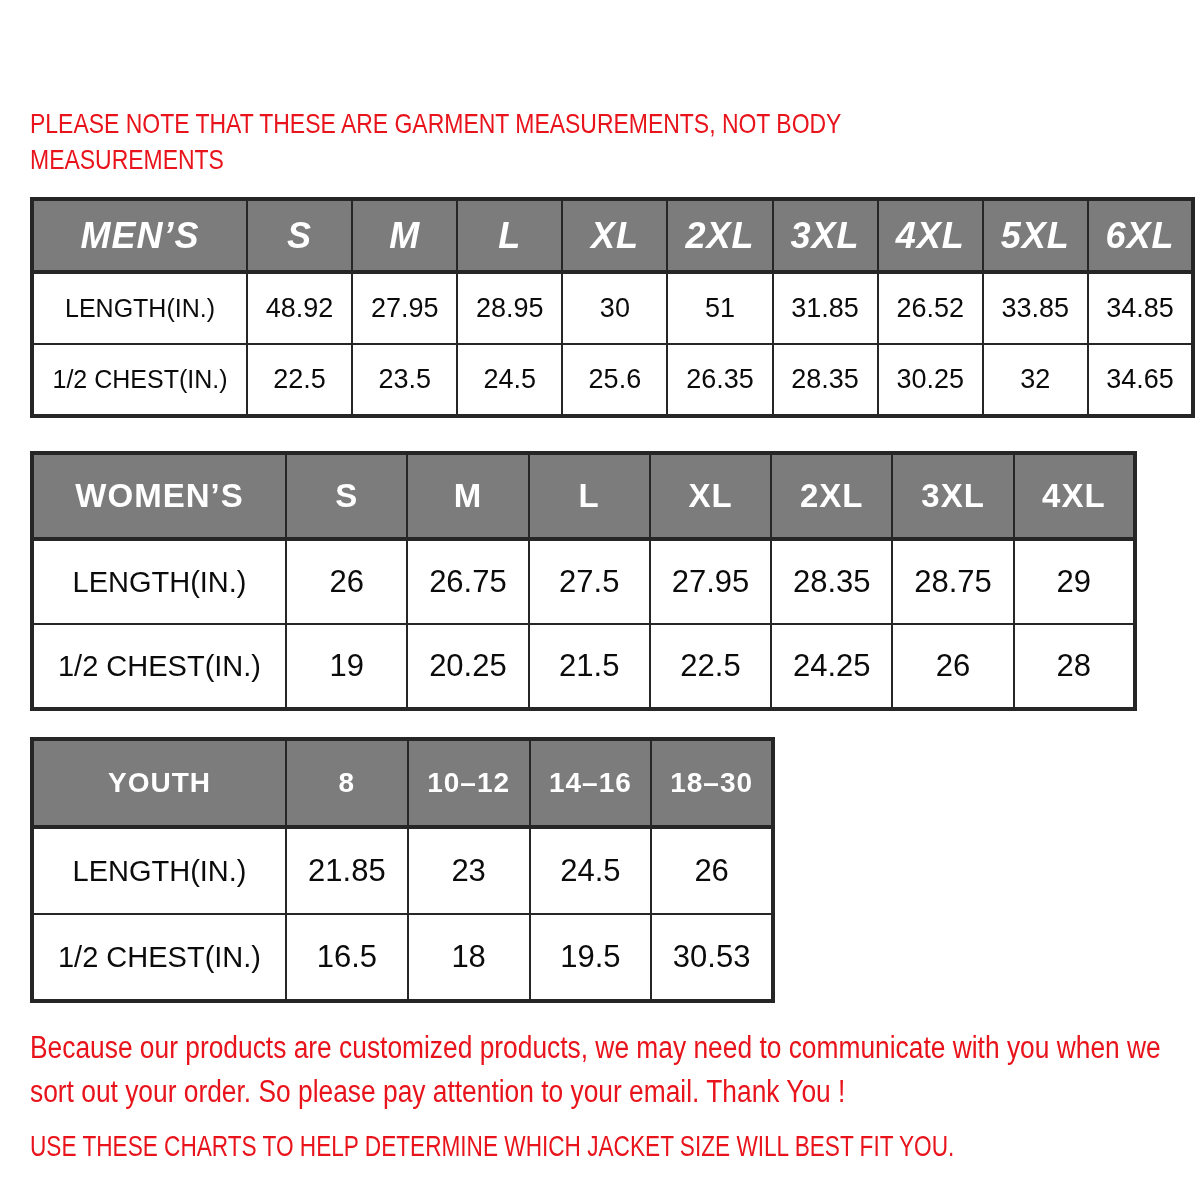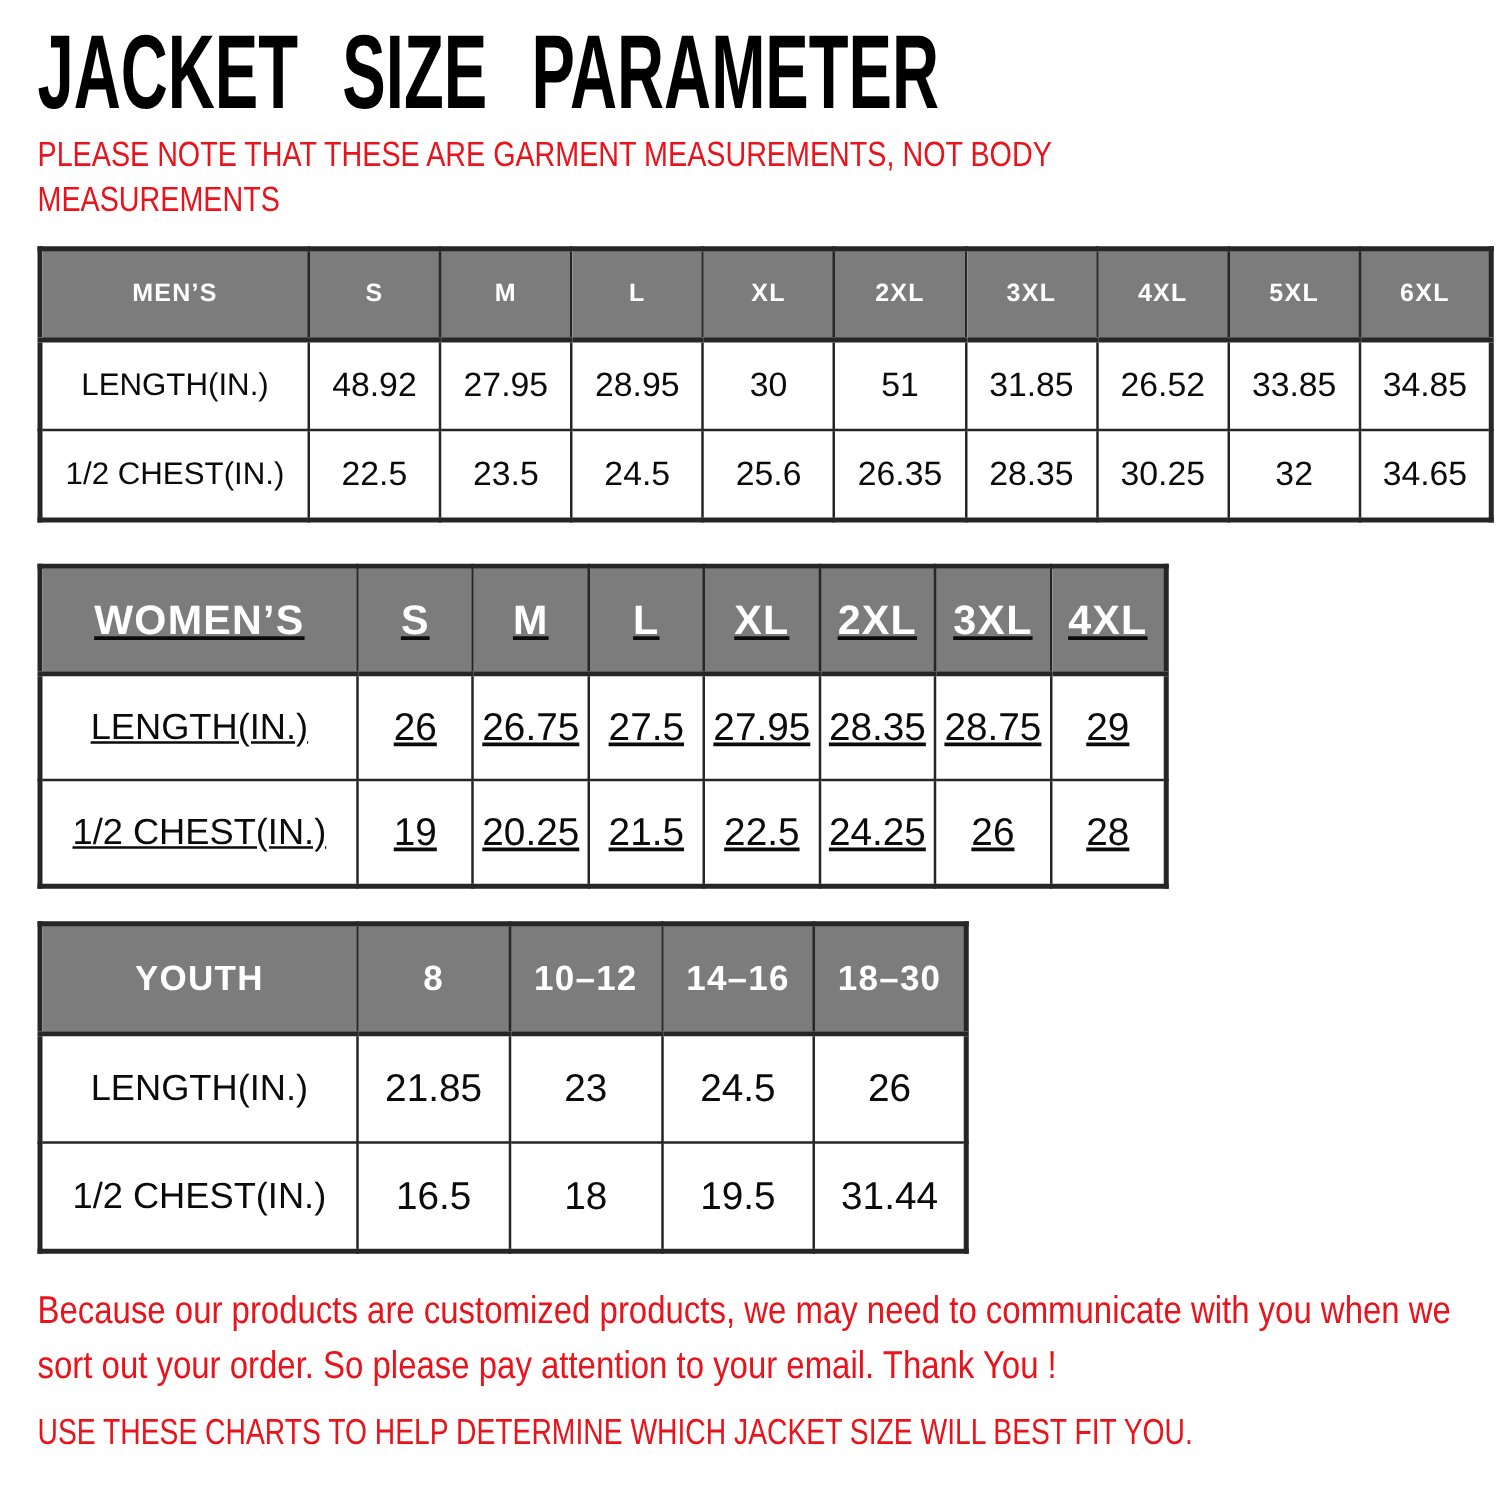--- a/index.html
+++ b/index.html
@@ -57,26 +57,26 @@
   .size-table thead th{
     background:var(--header-bg);
     color:var(--header-text);
     font-weight:700;letter-spacing:1px;
     border-bottom:4px solid var(--border);
   }
 
   .mens{left:30px;top:197px;width:1165px;}
   .mens thead tr{height:73px;}
   .mens tbody tr{height:72px;}
-  .mens thead th{font-size:20px;}
+  .mens thead th{font-size:36px;font-style:italic;}
   .mens tbody td{font-size:27px;}
   .mens tbody .label-col{font-size:25px;font-weight:400;}
   .mens col.c-label{width:215px;}
 
-  .womens{left:30px;top:451px;width:905px;text-decoration:underline;}
+  .womens{left:30px;top:451px;width:1107px;}
   .womens thead tr{height:86px;}
   .womens tbody tr{height:85px;}
   .womens thead th{font-size:33px;}
   .womens tbody td{font-size:31px;}
   .womens tbody .label-col{font-size:29px;font-weight:400;}
   .womens col.c-label{width:254px;}
 
   .youth{left:30px;top:737px;width:745px;}
   .youth thead tr{height:88px;}
   .youth tbody tr{height:87px;}
@@ -98,23 +98,20 @@
     color:var(--accent-red);
     font-size:29px;white-space:nowrap;
     transform:scaleX(0.78);transform-origin:left top;
   }
 </style>
 </head>
 <body>
 
 <div class="page">
 
-  <h1 class="title">
-    <span class="title-inner">JACKET SIZE PARAMETER</span>
-  </h1>
 
   <p class="note">PLEASE NOTE THAT THESE ARE GARMENT MEASUREMENTS, NOT BODY MEASUREMENTS</p>
 
   <table class="size-table mens">
     <colgroup>
         <col class="c-label">
         <col>
         <col>
         <col>
         <col>
@@ -236,21 +233,21 @@
           <td>21.85</td>
           <td>23</td>
           <td>24.5</td>
           <td>26</td>
         </tr>
         <tr>
           <td class="label-col">1/2 CHEST(IN.)</td>
           <td>16.5</td>
           <td>18</td>
           <td>19.5</td>
-          <td>31.44</td>
+          <td>30.53</td>
         </tr>
       </tbody>
   </table>
 
   <p class="footer-para">Because our products are customized products, we may need to communicate with you when we sort out your order. So please pay attention to your email. Thank You !</p>
 
   <p class="footer-caps">USE THESE CHARTS TO HELP DETERMINE WHICH JACKET SIZE WILL BEST FIT YOU.</p>
 
 </div>
 

